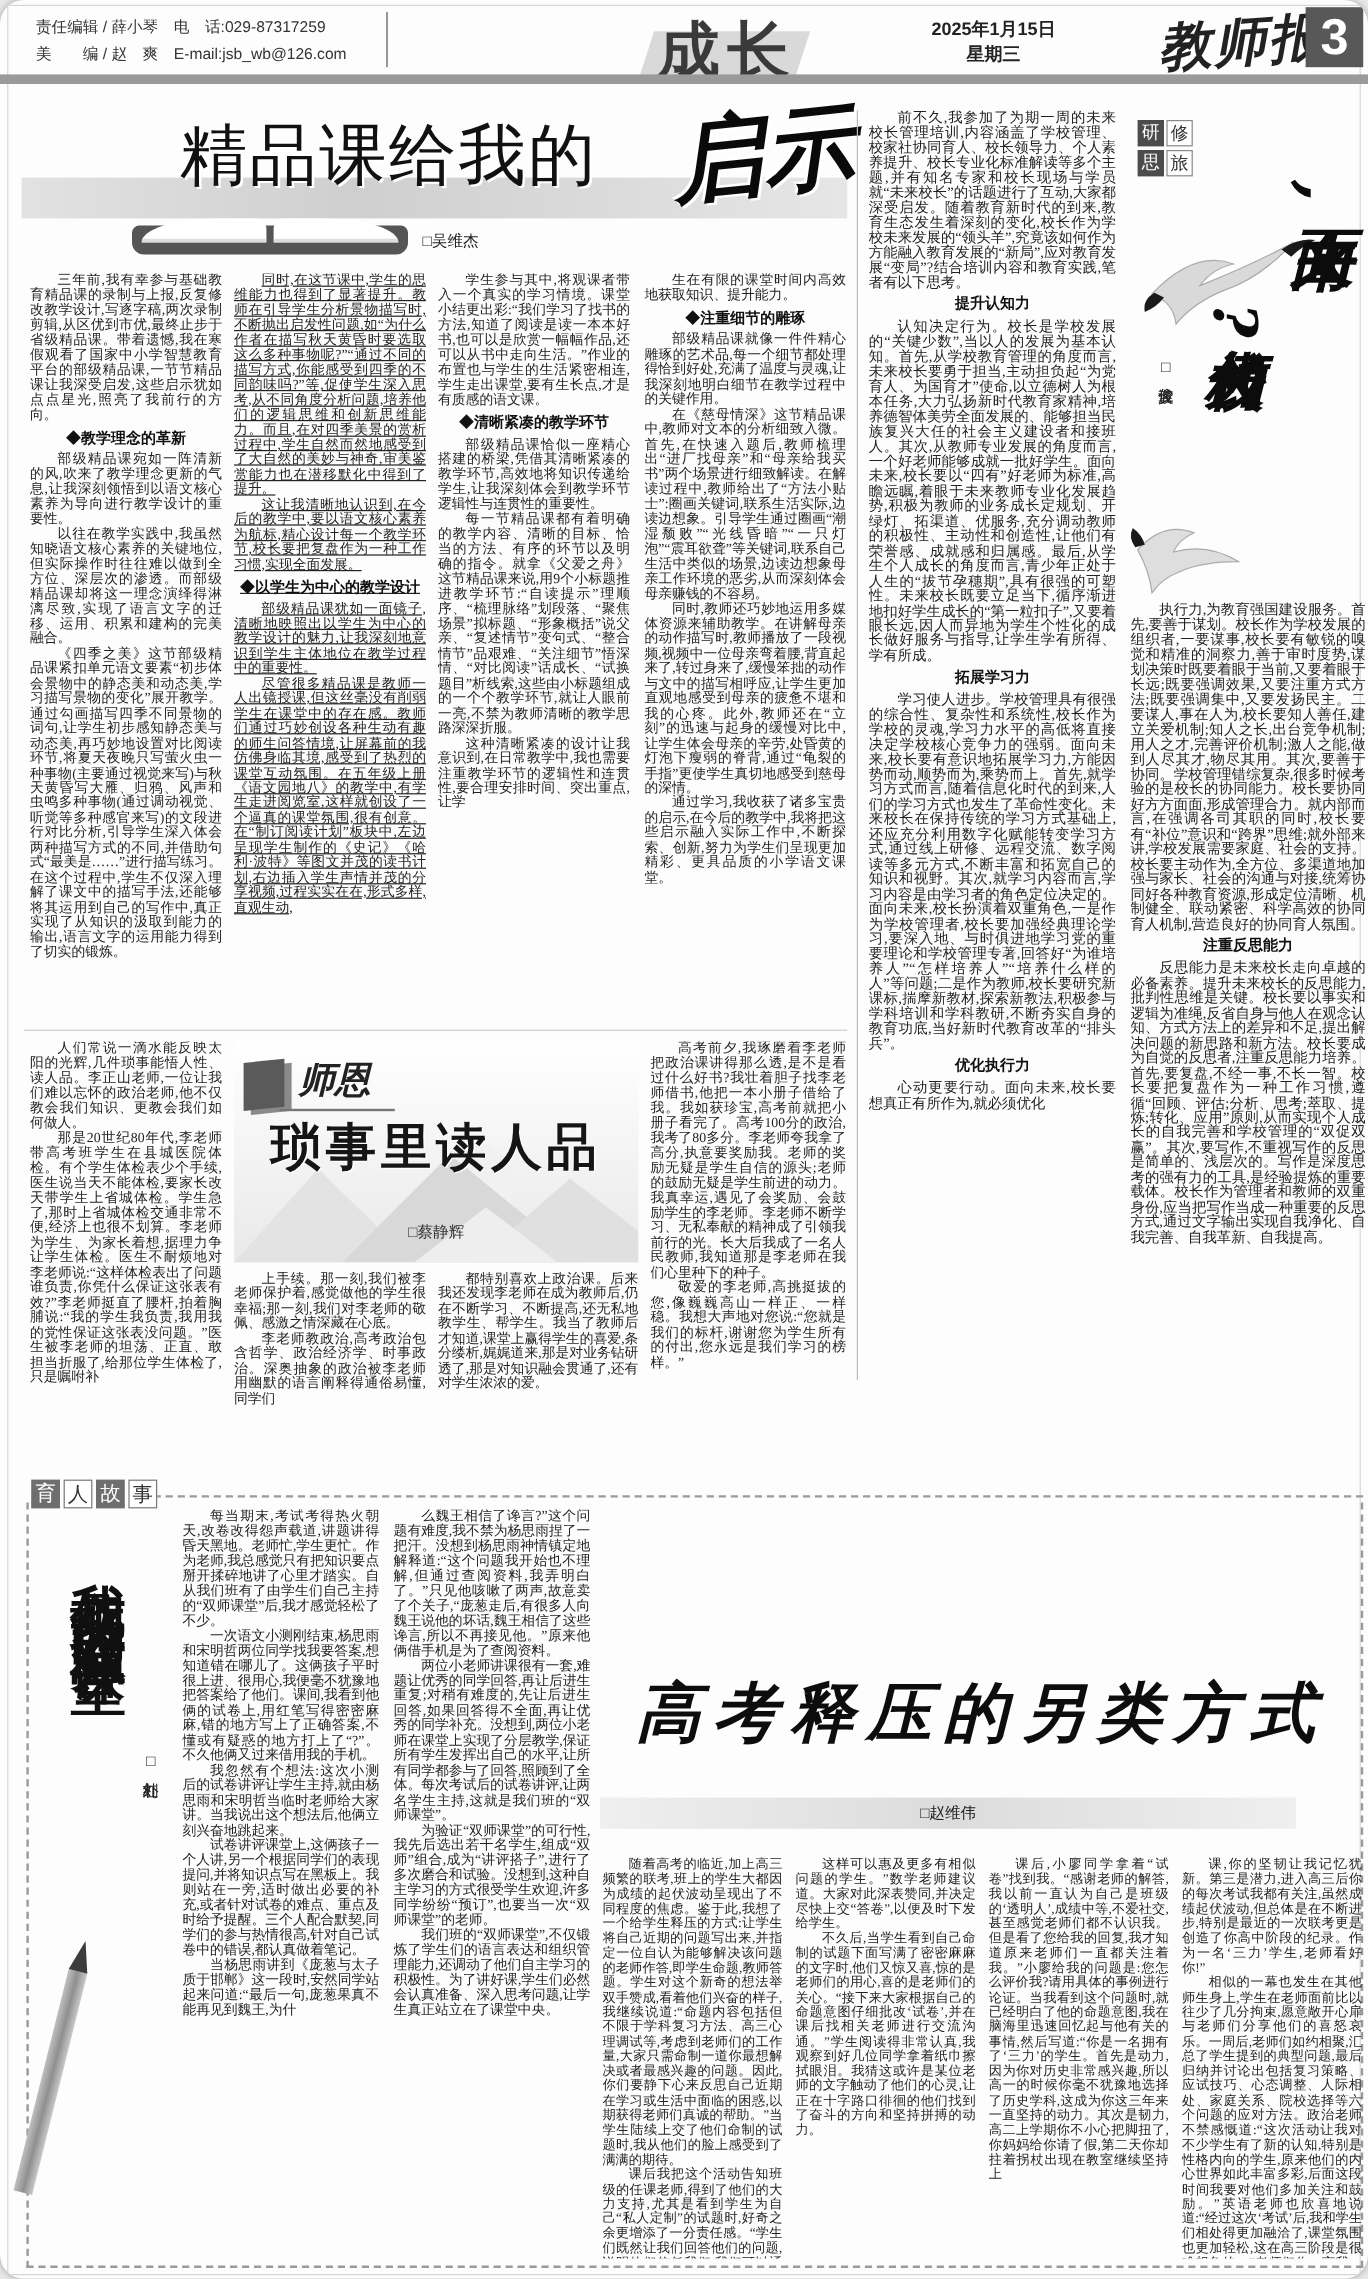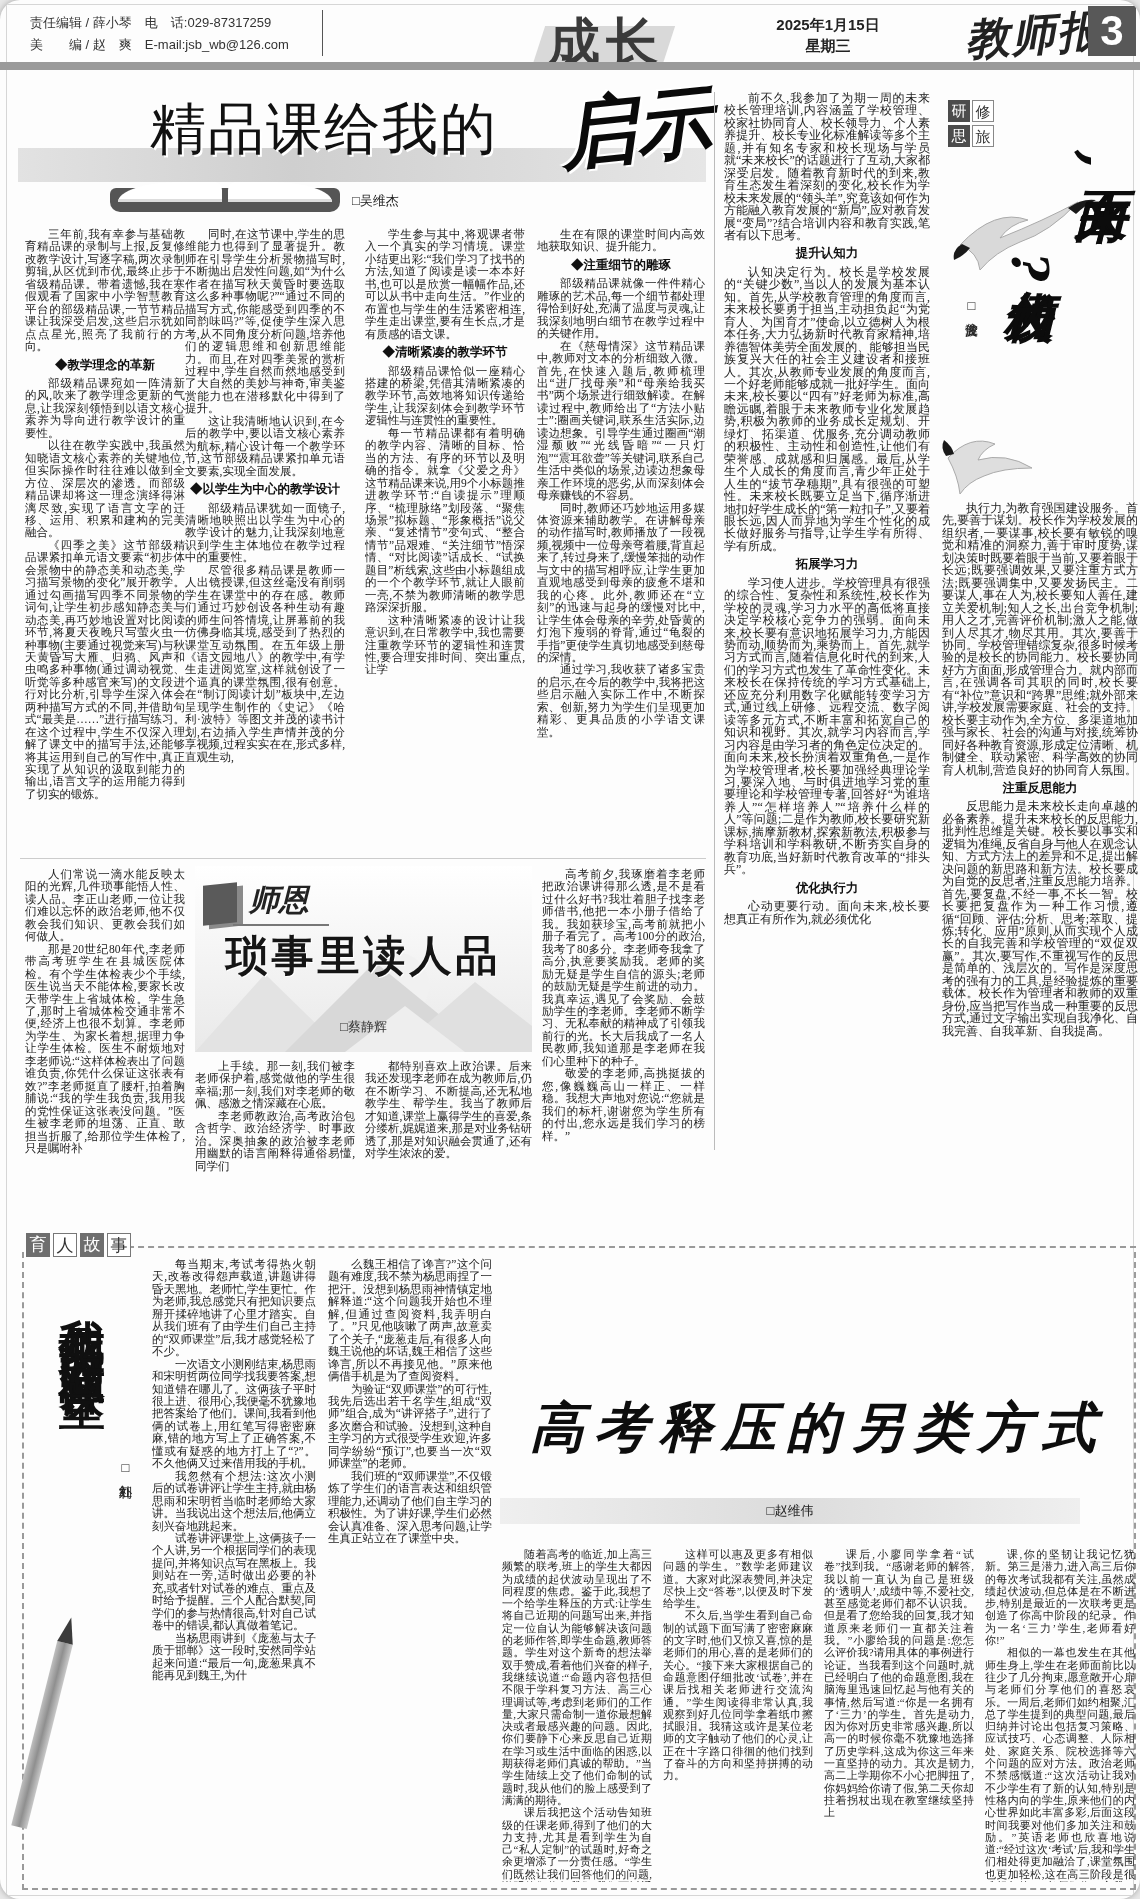--- a/index.html
+++ b/index.html
@@ -129,23 +129,23 @@
   </div>
   <div class="a1-byline">□吴维杰</div>
 
   <div class="col" style="left:25px;top:228px;width:160px;height:624px;">
       <p class="para">三年前,我有幸参与基础教育精品课的录制与上报,反复修改教学设计,写逐字稿,两次录制剪辑,从区优到市优,最终止步于省级精品课。带着遗憾,我在寒假观看了国家中小学智慧教育平台的部级精品课,一节节精品课让我深受启发,这些启示犹如点点星光,照亮了我前行的方向。</p>
       <div class="sub">◆教学理念的革新</div>
       <p class="para">部级精品课宛如一阵清新的风,吹来了教学理念更新的气息,让我深刻领悟到以语文核心素养为导向进行教学设计的重要性。</p>
       <p class="para">以往在教学实践中,我虽然知晓语文核心素养的关键地位,但实际操作时往往难以做到全方位、深层次的渗透。而部级精品课却将这一理念演绎得淋漓尽致,实现了语言文字的迁移、运用、积累和建构的完美融合。</p>
       <p class="para">《四季之美》这节部级精品课紧扣单元语文要素“初步体会景物中的静态美和动态美,学习描写景物的变化”展开教学。通过勾画描写四季不同景物的词句,让学生初步感知静态美与动态美,再巧妙地设置对比阅读环节,将夏天夜晚只写萤火虫一种事物(主要通过视觉来写)与秋天黄昏写大雁、归鸦、风声和虫鸣多种事物(通过调动视觉、听觉等多种感官来写)的文段进行对比分析,引导学生深入体会两种描写方式的不同,并借助句式“最美是……”进行描写练习。在这个过程中,学生不仅深入理解了课文中的描写手法,还能够将其运用到自己的写作中,真正实现了从知识的汲取到能力的输出,语言文字的运用能力得到了切实的锻炼。</p>
     </div>
-  <div class="col" style="left:185px;top:228px;width:160px;height:624px;">
+  <div class="col" style="left:195px;top:228px;width:160px;height:624px;text-decoration:underline;">
       <p class="para">同时,在这节课中,学生的思维能力也得到了显著提升。教师在引导学生分析景物描写时,不断抛出启发性问题,如“为什么作者在描写秋天黄昏时要选取这么多种事物呢?”“通过不同的描写方式,你能感受到四季的不同韵味吗?”等,促使学生深入思考,从不同角度分析问题,培养他们的逻辑思维和创新思维能力。而且,在对四季美景的赏析过程中,学生自然而然地感受到了大自然的美妙与神奇,审美鉴赏能力也在潜移默化中得到了提升。</p>
-      <p class="para">这让我清晰地认识到,在今后的教学中,要以语文核心素养为航标,精心设计每一个教学环节,这节部级精品课紧扣单元语文要素,实现全面发展。</p>
+      <p class="para">这让我清晰地认识到,在今后的教学中,要以语文核心素养为航标,精心设计每一个教学环节,校长要把复盘作为一种工作习惯,实现全面发展。</p>
       <div class="sub">◆以学生为中心的教学设计</div>
       <p class="para">部级精品课犹如一面镜子,清晰地映照出以学生为中心的教学设计的魅力,让我深刻地意识到学生主体地位在教学过程中的重要性。</p>
       <p class="para">尽管很多精品课是教师一人出镜授课,但这丝毫没有削弱学生在课堂中的存在感。教师们通过巧妙创设各种生动有趣的师生问答情境,让屏幕前的我仿佛身临其境,感受到了热烈的课堂互动氛围。在五年级上册《语文园地八》的教学中,有学生走进阅览室,这样就创设了一个逼真的课堂氛围,很有创意。在“制订阅读计划”板块中,左边呈现学生制作的《史记》《哈利·波特》等图文并茂的读书计划,右边插入学生声情并茂的分享视频,过程实实在在,形式多样,直观生动,</p>
     </div>
   <div class="col" style="left:365px;top:228px;width:160px;height:624px;">
       <p class="para">学生参与其中,将观课者带入一个真实的学习情境。课堂小结更出彩:“我们学习了找书的方法,知道了阅读是读一本本好书,也可以是欣赏一幅幅作品,还可以从书中走向生活。”作业的布置也与学生的生活紧密相连,学生走出课堂,要有生长点,才是有质感的语文课。</p>
       <div class="sub">◆清晰紧凑的教学环节</div>
       <p class="para">部级精品课恰似一座精心搭建的桥梁,凭借其清晰紧凑的教学环节,高效地将知识传递给学生,让我深刻体会到教学环节逻辑性与连贯性的重要性。</p>
       <p class="para">每一节精品课都有着明确的教学内容、清晰的目标、恰当的方法、有序的环节以及明确的指令。就拿《父爱之舟》这节精品课来说,用9个小标题推进教学环节:“自读提示”理顺序、“梳理脉络”划段落、“聚焦场景”拟标题、“形象概括”说父亲、“复述情节”变句式、“整合情节”品艰难、“关注细节”悟深情、“对比阅读”话成长、“试换题目”析线索,这些由小标题组成的一个个教学环节,就让人眼前一亮,不禁为教师清晰的教学思路深深折服。</p>
       <p class="para">这种清晰紧凑的设计让我意识到,在日常教学中,我也需要注重教学环节的逻辑性和连贯性,要合理安排时间、突出重点,让学</p>
@@ -246,20 +246,21 @@
 
   <div class="col" style="left:152px;top:1258px;width:164px;height:624px;">
       <p class="para">每当期末,考试考得热火朝天,改卷改得怨声载道,讲题讲得昏天黑地。老师忙,学生更忙。作为老师,我总感觉只有把知识要点掰开揉碎地讲了心里才踏实。自从我们班有了由学生们自己主持的“双师课堂”后,我才感觉轻松了不少。</p>
       <p class="para">一次语文小测刚结束,杨思雨和宋明哲两位同学找我要答案,想知道错在哪儿了。这俩孩子平时很上进、很用心,我便毫不犹豫地把答案给了他们。课间,我看到他俩的试卷上,用红笔写得密密麻麻,错的地方写上了正确答案,不懂或有疑惑的地方打上了“?”。不久他俩又过来借用我的手机。</p>
       <p class="para">我忽然有个想法:这次小测后的试卷讲评让学生主持,就由杨思雨和宋明哲当临时老师给大家讲。当我说出这个想法后,他俩立刻兴奋地跳起来。</p>
       <p class="para">试卷讲评课堂上,这俩孩子一个人讲,另一个根据同学们的表现提问,并将知识点写在黑板上。我则站在一旁,适时做出必要的补充,或者针对试卷的难点、重点及时给予提醒。三个人配合默契,同学们的参与热情很高,针对自己试卷中的错误,都认真做着笔记。</p>
       <p class="para">当杨思雨讲到《庞葱与太子质于邯郸》这一段时,安然同学站起来问道:“最后一句,庞葱果真不能再见到魏王,为什</p>
     </div>
   <div class="col" style="left:328px;top:1258px;width:164px;height:624px;">
       <p class="para">么魏王相信了谗言?”这个问题有难度,我不禁为杨思雨捏了一把汗。没想到杨思雨神情镇定地解释道:“这个问题我开始也不理解,但通过查阅资料,我弄明白了。”只见他咳嗽了两声,故意卖了个关子,“庞葱走后,有很多人向魏王说他的坏话,魏王相信了这些谗言,所以不再接见他。”原来他俩借手机是为了查阅资料。</p>
+      <p class="para">两位小老师讲课很有一套,难题让优秀的同学回答,再让后进生重复;对稍有难度的,先让后进生回答,如果回答得不全面,再让优秀的同学补充。没想到,两位小老师在课堂上实现了分层教学,保证所有学生发挥出自己的水平,让所有同学都参与了回答,照顾到了全体。每次考试后的试卷讲评,让两名学生主持,这就是我们班的“双师课堂”。</p>
       <p class="para">为验证“双师课堂”的可行性,我先后选出若干名学生,组成“双师”组合,成为“讲评搭子”,进行了多次磨合和试验。没想到,这种自主学习的方式很受学生欢迎,许多同学纷纷“预订”,也要当一次“双师课堂”的老师。</p>
       <p class="para">我们班的“双师课堂”,不仅锻炼了学生们的语言表达和组织管理能力,还调动了他们自主学习的积极性。为了讲好课,学生们必然会认真准备、深入思考问题,让学生真正站立在了课堂中央。</p>
     </div>
 
   <div class="a5-title">高考释压的另类方式</div>
   <div class="a5-bybar">
     <span>□赵维伟</span>
   </div>
   <div class="col" style="left:502px;top:1548px;width:150px;height:334px;font-size:11px;line-height:12.3px;">
       <p class="para">随着高考的临近,加上高三频繁的联考,班上的学生大都因为成绩的起伏波动呈现出了不同程度的焦虑。鉴于此,我想了一个给学生释压的方式:让学生将自己近期的问题写出来,并指定一位自认为能够解决该问题的老师作答,即学生命题,教师答题。学生对这个新奇的想法举双手赞成,看着他们兴奋的样子,我继续说道:“命题内容包括但不限于学科复习方法、高三心理调试等,考虑到老师们的工作量,大家只需命制一道你最想解决或者最感兴趣的问题。因此,你们要静下心来反思自己近期在学习或生活中面临的困惑,以期获得老师们真诚的帮助。”当学生陆续上交了他们命制的试题时,我从他们的脸上感受到了满满的期待。</p>

